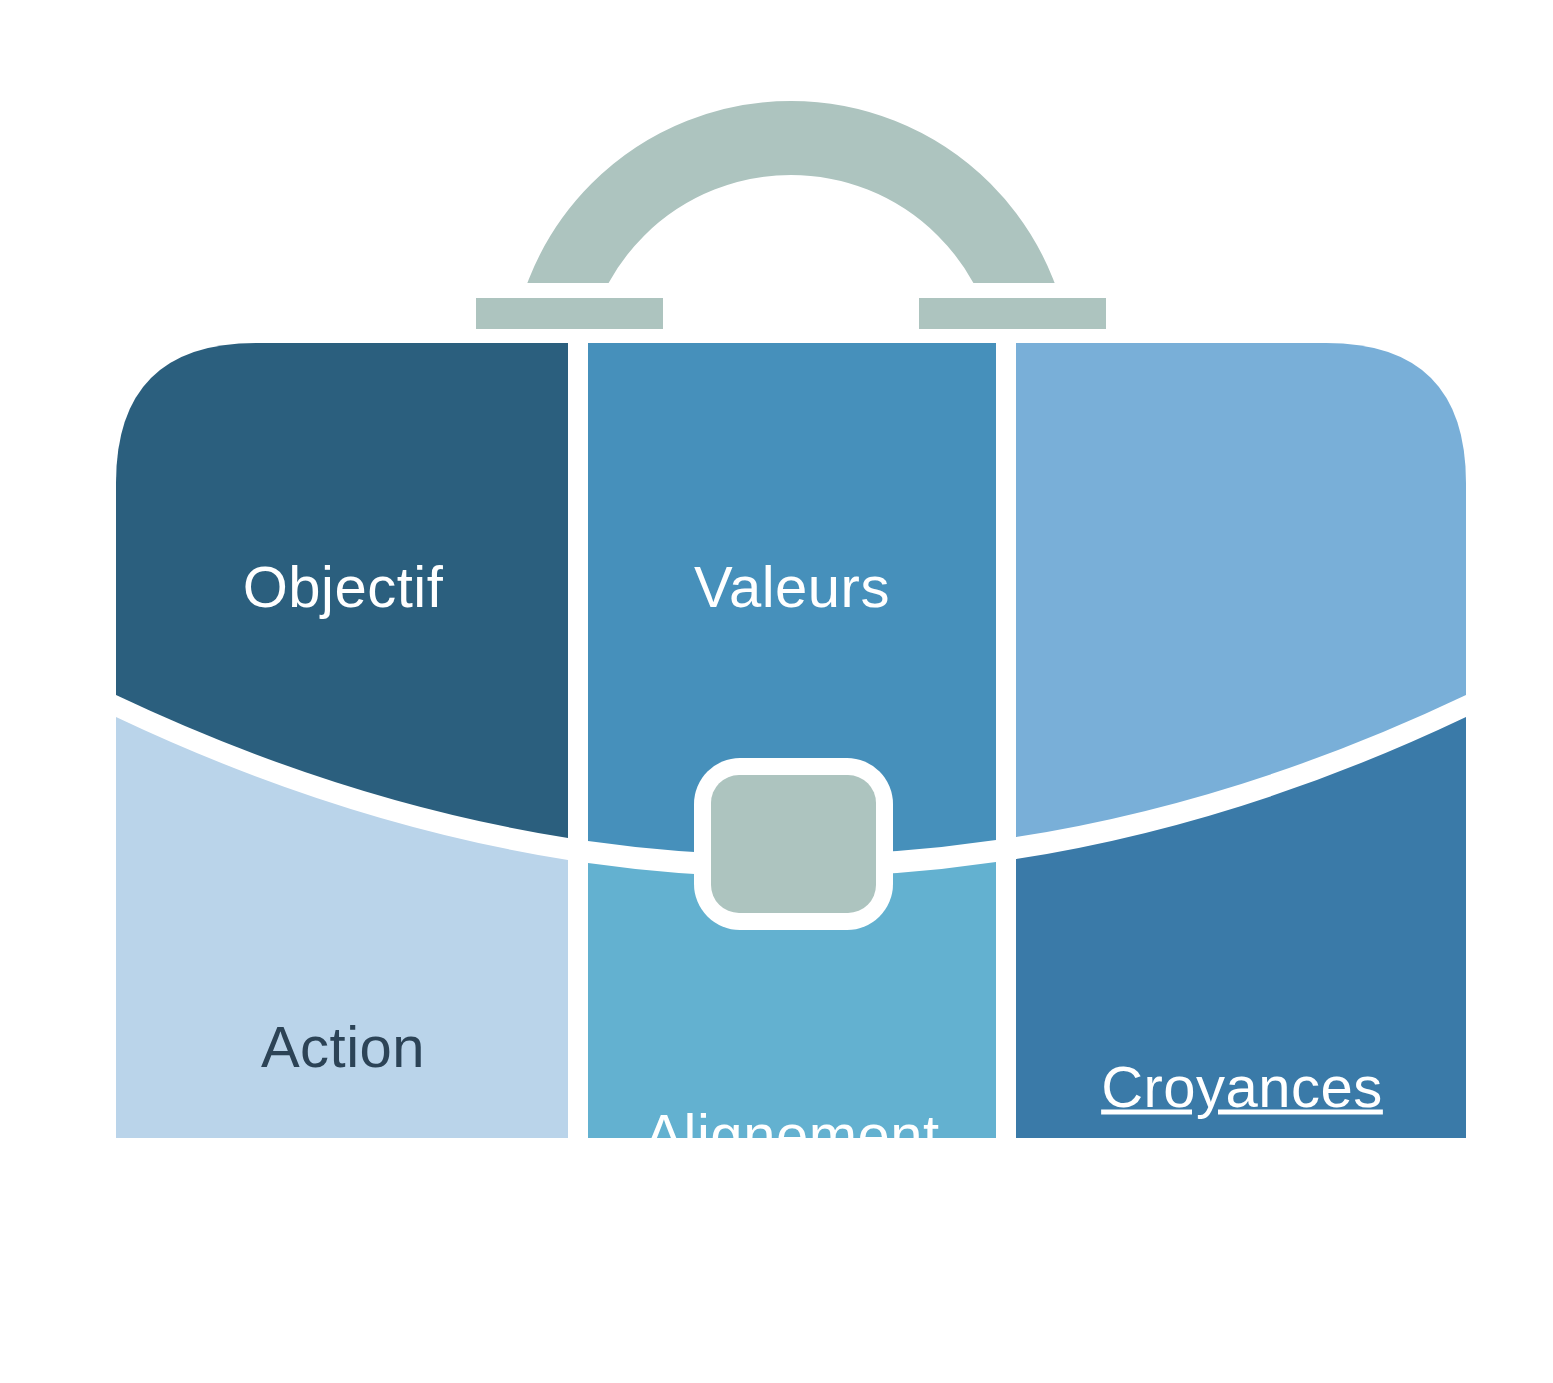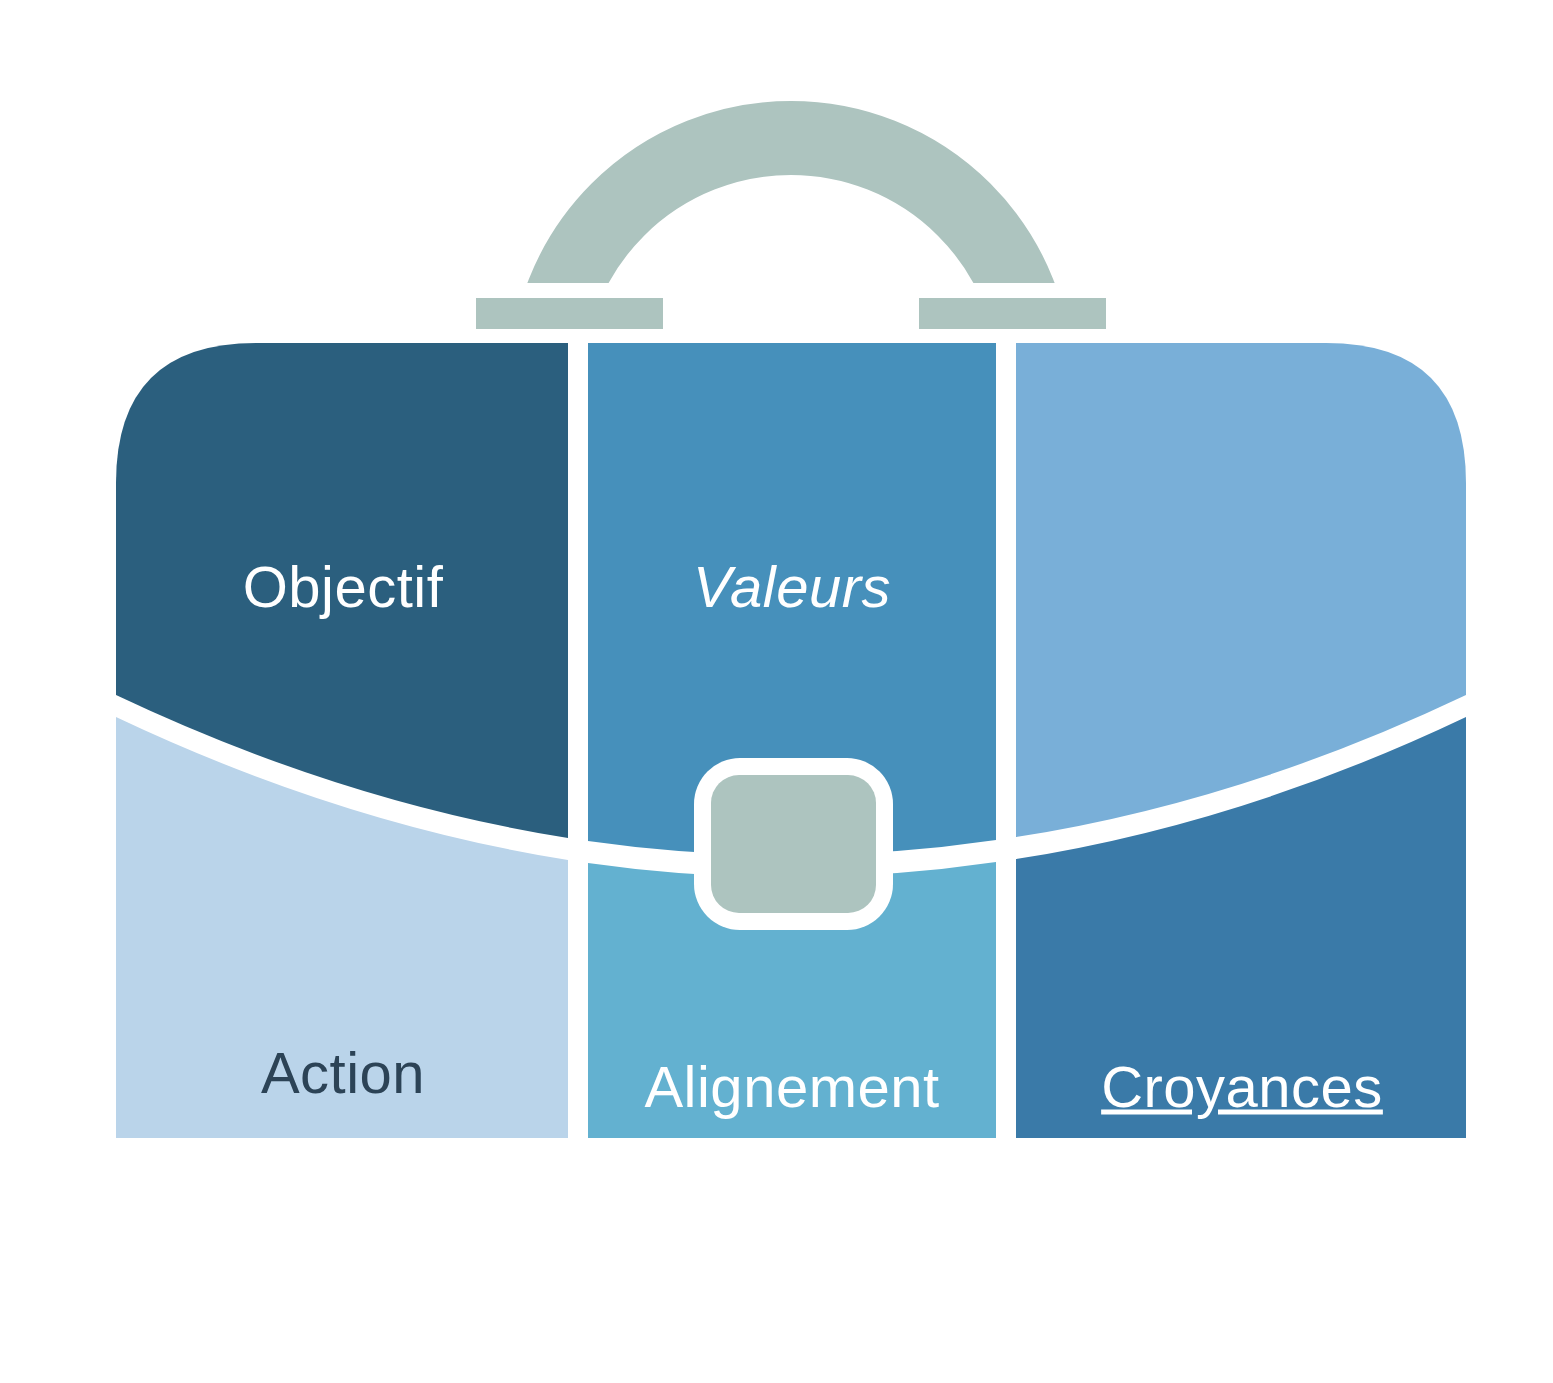--- a/index.html
+++ b/index.html
@@ -25,24 +25,24 @@
   .label {
     position: absolute;
     transform: translate(-50%, -50%);
     font-size: 58px;
     letter-spacing: 0.5px;
     white-space: nowrap;
     user-select: none;
   }
   
   .pos-top-left      { left: 327px;  top: 586px;  }
-  .pos-top-center    { left: 776px;  top: 586px; font-style: italic;  }
+  .pos-top-center    { left: 776px;  top: 586px;  }
   .pos-top-right     { left: 1226px; top: 586px;  }
-  .pos-bottom-left   { left: 327px;  top: 1072px; }
-  .pos-bottom-center { left: 776px;  top: 1086px; }
+  .pos-bottom-left   { left: 327px;  top: 1046px; }
+  .pos-bottom-center { left: 776px;  top: 1134px; }
   .pos-bottom-right  { left: 1226px; top: 1086px; text-decoration: underline; }
 </style>
 </head>
 <body>
 
 <div class="stage">
 
   <svg width="1553" height="1383" viewBox="0 0 1553 1383">
     <defs>
       <clipPath id="handleClip">

